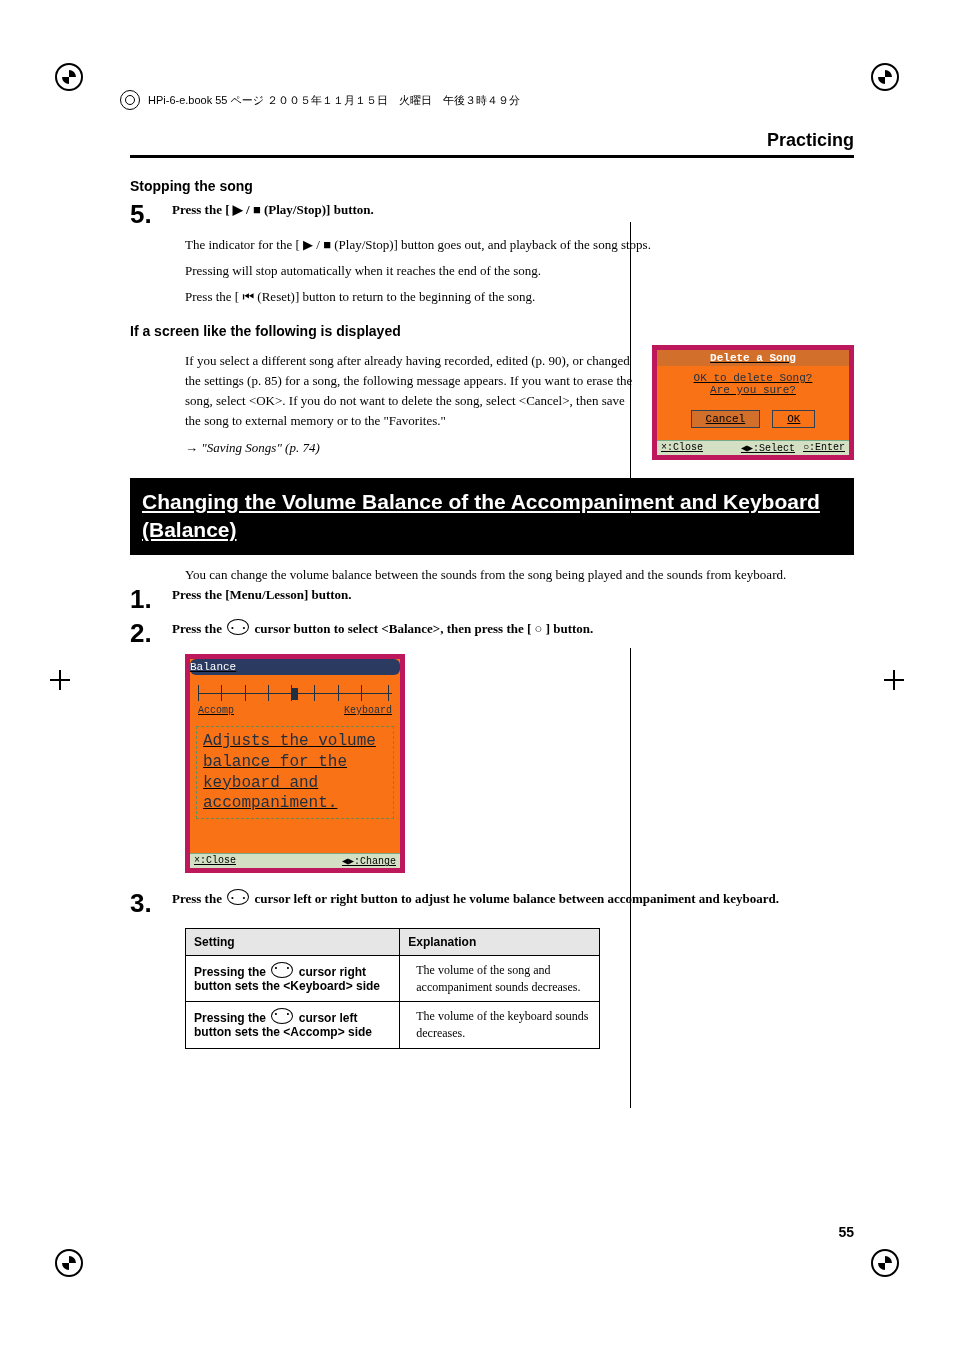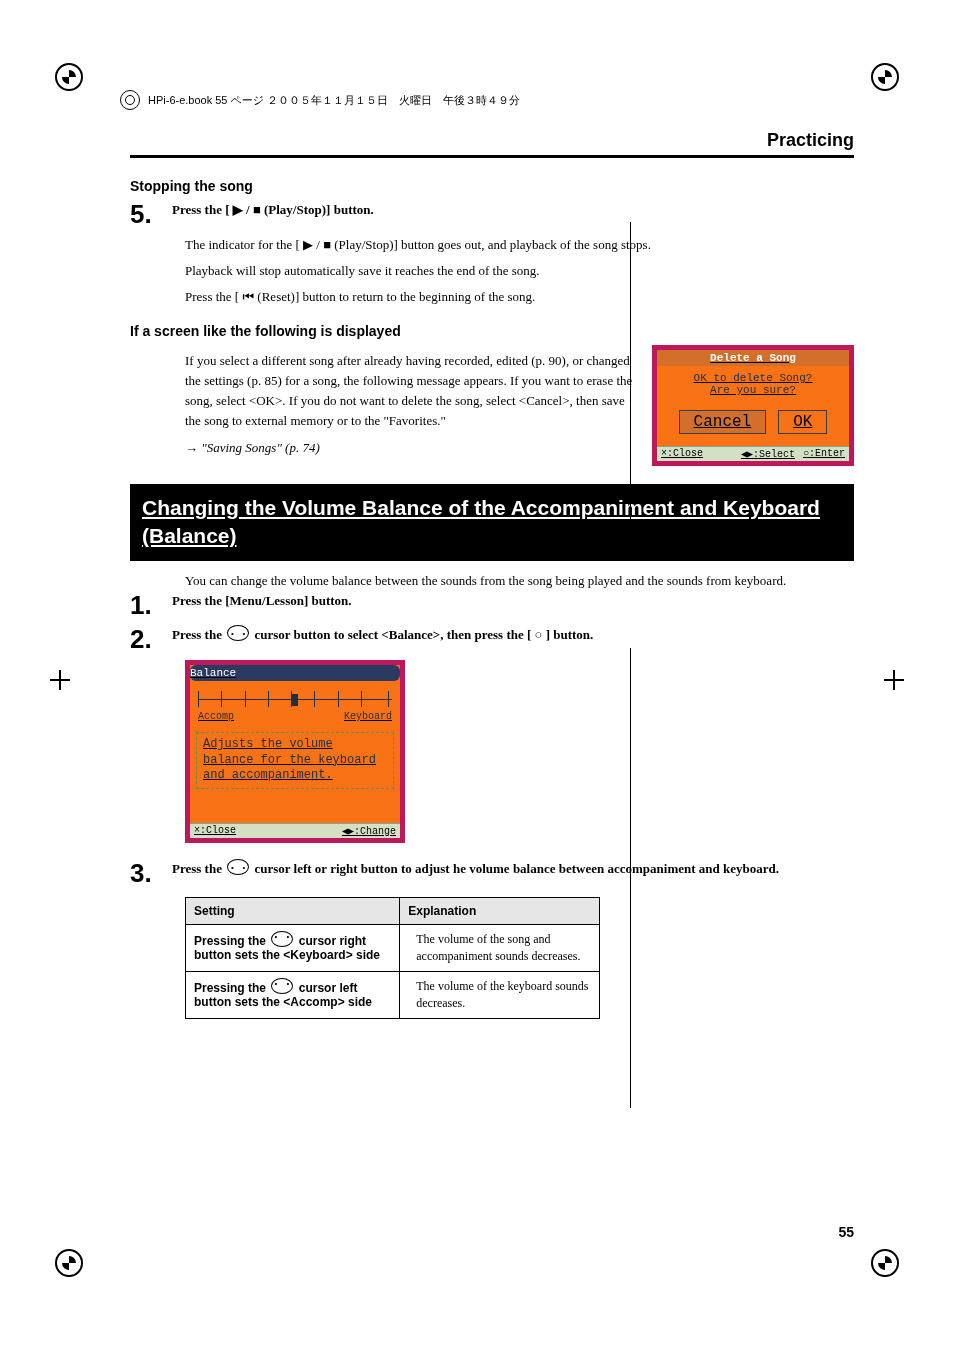--- a/index.html
+++ b/index.html
@@ -105,37 +105,37 @@
     font-size:11px;
     text-decoration:underline;
   }
   .lcd-delete { width: 192px; }
   .lcd-delete .titlebar {
     background:#d2702b; color:#fff; text-align:center; font-weight:bold;
     padding:2px 0; font-size:11px;
   }
   .lcd-delete .msg { text-align:center; padding:6px 4px; color:#203040; }
   .lcd-delete .btnrow { display:flex; justify-content:center; gap:12px; padding:8px 0 12px 0; }
-  .lcd-delete .btn { border:1px solid #304050; padding:2px 14px; font-size:16px; }
+  .lcd-delete .btn { border:1px solid #304050; padding:2px 14px; font-size:11px; }
   .lcd-delete .btn.cancel { background:#d2702b; color:#000; }
   .lcd-delete .foot { display:flex; font-size:10px; background:#d3e0c4; border-top:1px solid #7a8;}
   .lcd-delete .foot span{padding:1px 4px;}
   .lcd-delete .foot .r{margin-left:auto;}
 
   .lcd-balance { width: 210px; margin-left:55px; margin-top:6px; }
   .lcd-balance .titlebar {
     background:#2a3a60; color:#fff; padding:2px 0;border-radius:6px;
   }
   .lcd-balance .slider-area { padding:10px 8px 4px 8px; }
   .lcd-balance .track { position:relative; height:18px; }
   .lcd-balance .tick { position:absolute; top:0; width:1px; height:16px; background:#203040;}
   .lcd-balance .hline{ position:absolute; top:8px; left:0; right:0; height:1px; background:#203040;}
   .lcd-balance .knob{ position:absolute; top:3px; left:48%; width:7px; height:12px; background:#203040;}
   .lcd-balance .labels{ display:flex; justify-content:space-between; font-size:10px; color:#203040; padding:2px 0 0 0;}
-  .lcd-balance .desc{ border:1px dashed #6a8a50; margin:6px 6px; padding:4px 6px; color:#203040; font-size:12px; line-height:1.3;}
+  .lcd-balance .desc{ border:1px dashed #6a8a50; margin:6px 6px; padding:4px 6px; color:#203040; font-size:16px; line-height:1.3;}
   .lcd-balance .foot{ display:flex; font-size:10px; background:#d3e0c4; border-top:1px solid #7a8; padding:1px 4px;}
   .lcd-balance .foot .r{margin-left:auto;}
 
   .icon-cursor {
     display:inline-block; width:20px; height:14px; border:1px solid #000;
     border-radius:50%; position:relative; vertical-align:-2px; margin:0 2px;
   }
   .icon-cursor::before{content:"·"; position:absolute; left:2px; top:-2px;}
   .icon-cursor::after{content:"·"; position:absolute; right:2px; top:-2px;}
   table.settings {
@@ -190,21 +190,21 @@
 
   <div class="subhead">Stopping the song</div>
 
   <div class="step">
     <div class="step-num">5.</div>
     <div class="step-body">
       <div class="step-head">Press the [ ▶ / ■ (Play/Stop)] button.</div>
     </div>
   </div>
   <p class="body-text indent">The indicator for the [ ▶ / ■ (Play/Stop)] button goes out, and playback of the song stops.</p>
-  <p class="body-text indent">Playback will stop automatically save it reaches the end of the song.</p>
+  <p class="body-text indent">Pressing will stop automatically when it reaches the end of the song.</p>
   <p class="body-text indent">Press the [ ⏮ (Reset)] button to return to the beginning of the song.</p>
 
   <div class="subhead" style="margin-top:16px;">If a screen like the following is displayed</div>
 
   <div class="two-col">
     <div style="flex:1;">
       <p class="body-text indent" style="margin-left:55px;">If you select a different song after already having recorded, edited (p. 90), or changed the settings (p. 85) for a song, the following message appears. If you want to erase the song, select &lt;OK&gt;. If you do not want to delete the song, select &lt;Cancel&gt;, then save the song to external memory or to the "Favorites."</p>
       <p class="body-text indent" style="margin-left:55px; font-style:italic;">→  "Saving Songs" (p. 74)</p>
     </div>
     <div>

